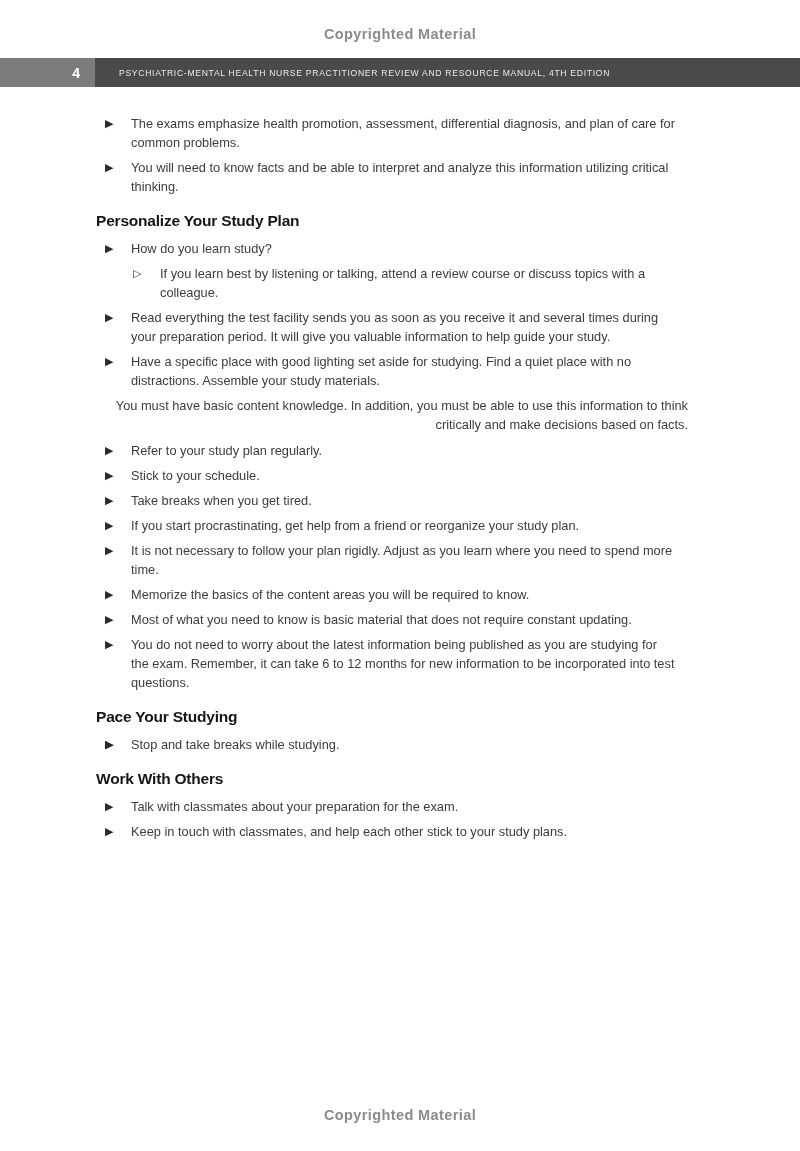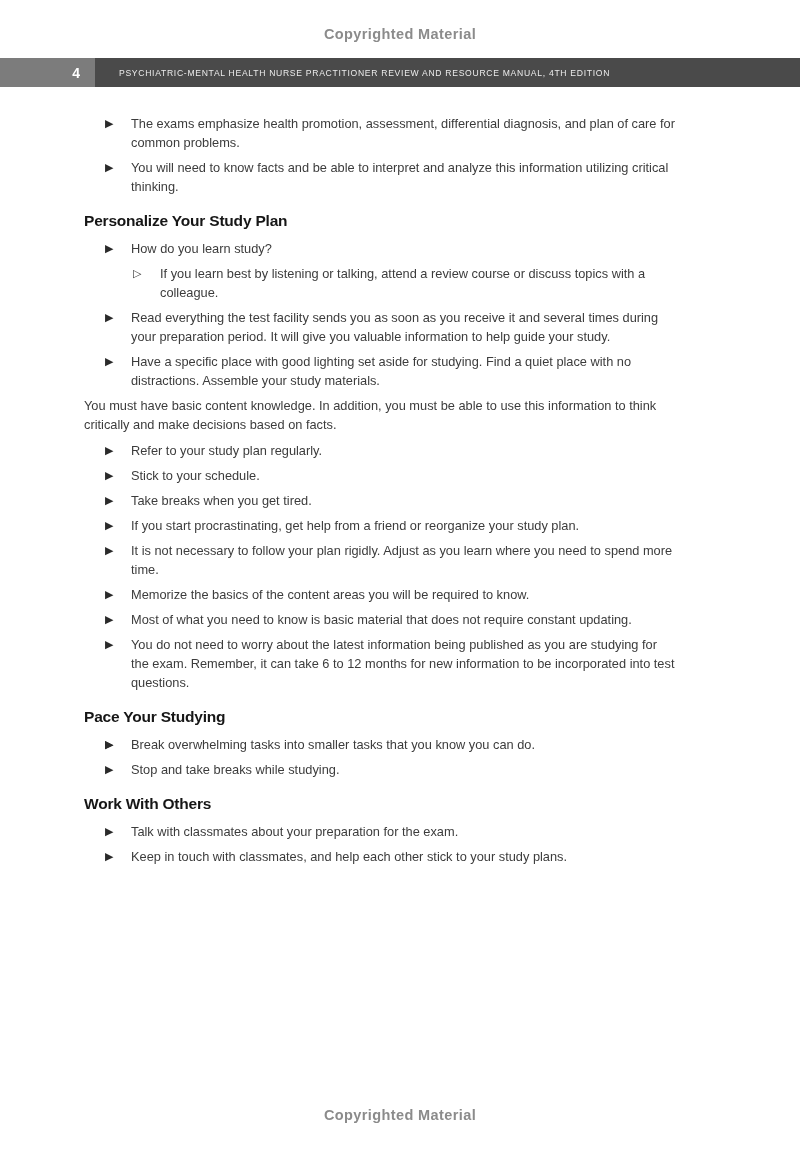--- a/index.html
+++ b/index.html
@@ -37,28 +37,29 @@
     padding-left:24px;
     font-size:8.6px;letter-spacing:0.7px;
     white-space:nowrap;
   }
   .content{
     position:absolute;top:114px;left:84px;width:632px;
     color:var(--body-text,#3c3c3c);
     font-size:12.8px;line-height:19px;
   }
   h2.section-heading{
-    margin:15px 0 8px 0;
+    margin:15px 0 8px 12px;
     font-size:15.5px;line-height:20px;
     color:var(--heading-text,#161616);
     letter-spacing:-0.2px;
   }
   p.section-paragraph{
     margin:0 0 7px 0;
     width:604px;
+    text-align:right;
   }
   ul.bullets{
     list-style:none;margin:0;padding:0;width:592px;
   }
   li.bullet{
     position:relative;
     padding-left:47px;
     margin:0 0 6px 0;
     box-sizing:border-box;
   }
@@ -107,21 +108,21 @@
         <li class="bullet"><span class="marker">▶</span><span class="btext">It is not necessary to follow your plan rigidly. Adjust as you learn where you need to spend more time.</span></li>
         <li class="bullet"><span class="marker">▶</span><span class="btext">Memorize the basics of the content areas you will be required to know.</span></li>
       </ul>
       <ul class="bullets">
         <li class="bullet"><span class="marker">▶</span><span class="btext">Most of what you need to know is basic material that does not require constant updating.</span></li>
         <li class="bullet"><span class="marker">▶</span><span class="btext">You do not need to worry about the latest information being published as you are studying for the exam. Remember, it can take 6 to 12 months for new information to be incorporated into test questions.</span></li>
       </ul>
       <h2 class="section-heading">Pace Your Studying</h2>
       <ul class="bullets">
         <li class="bullet"><span class="marker">▶</span></li>
-        <li class="bullet"><span class="marker">▶</span><span class="btext">Break overwhelming tasks into smaller tasks that you know you can do.</span></li>
+        <li class="bullet"><span class="marker">▶</span></li>
         <li class="bullet"><span class="marker">▶</span><span class="btext">Stop and take breaks while studying.</span></li>
       </ul>
       <h2 class="section-heading">Work With Others</h2>
       <ul class="bullets">
         <li class="bullet"><span class="marker">▶</span><span class="btext">Talk with classmates about your preparation for the exam.</span></li>
         <li class="bullet"><span class="marker">▶</span><span class="btext">Keep in touch with classmates, and help each other stick to your study plans.</span></li>
       </ul>
     </main>
 
   <div class="copyright bottom">Copyrighted Material</div>

